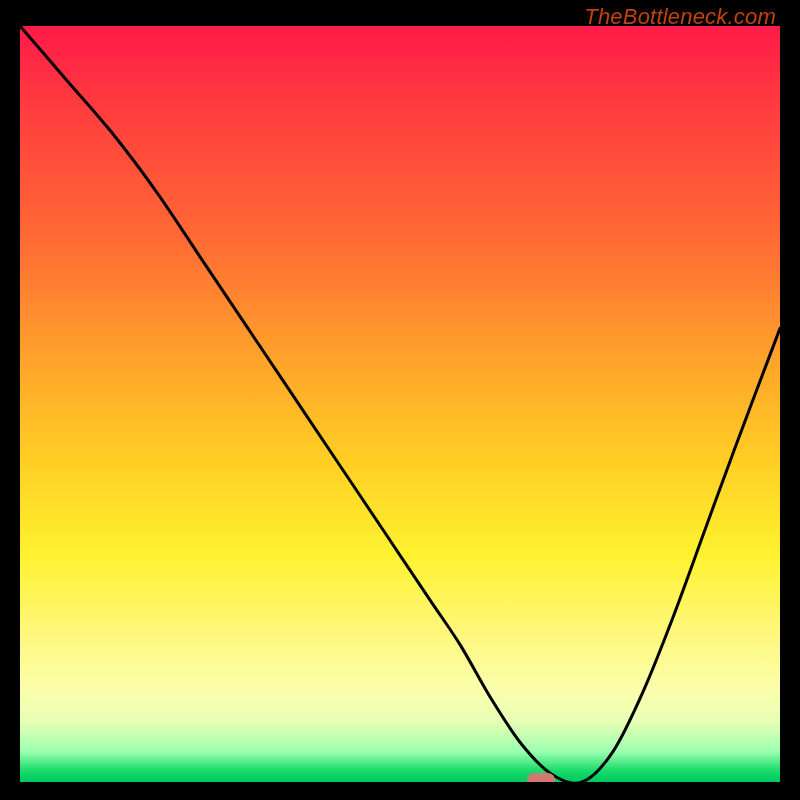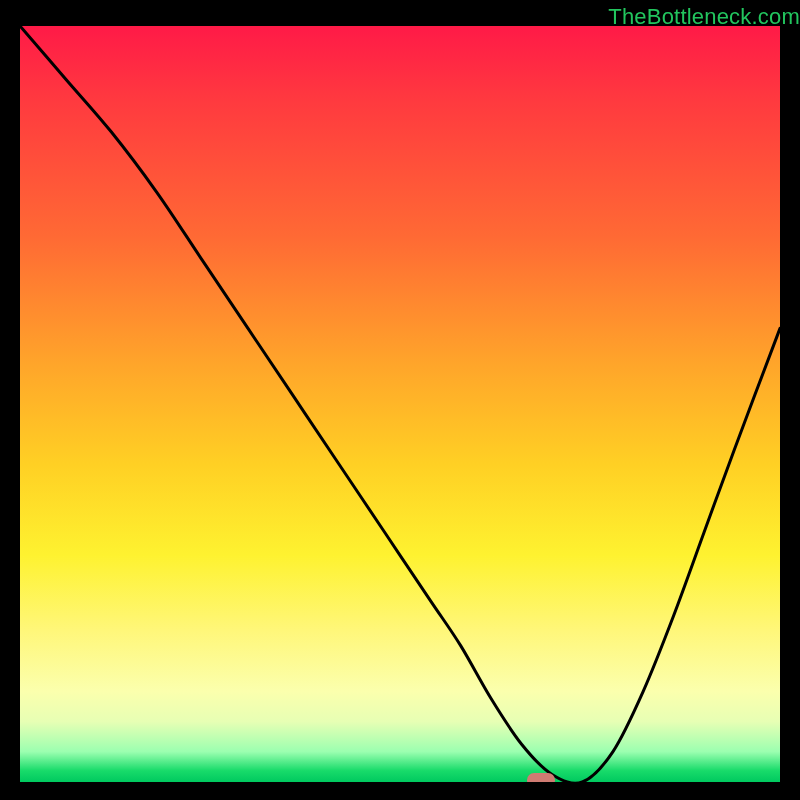--- a/index.html
+++ b/index.html
@@ -13,26 +13,27 @@
   }
   .frame {
     position: relative;
     width: 800px;
     height: 800px;
     background: #000;
   }
   .watermark {
     position: absolute;
     top: 4px;
-    right: 0;
-    color: #22c55e;
+    right: 24px;
+    color: #c2410c;
     font-size: 22px;
     font-weight: 500;
     letter-spacing: 0.2px;
     z-index: 10;
+    font-style: italic;
   }
   .plot-area {
     position: absolute;
     left: 20px;
     top: 26px;
     width: 760px;
     height: 756px;
     
     background: linear-gradient(
       to bottom,

